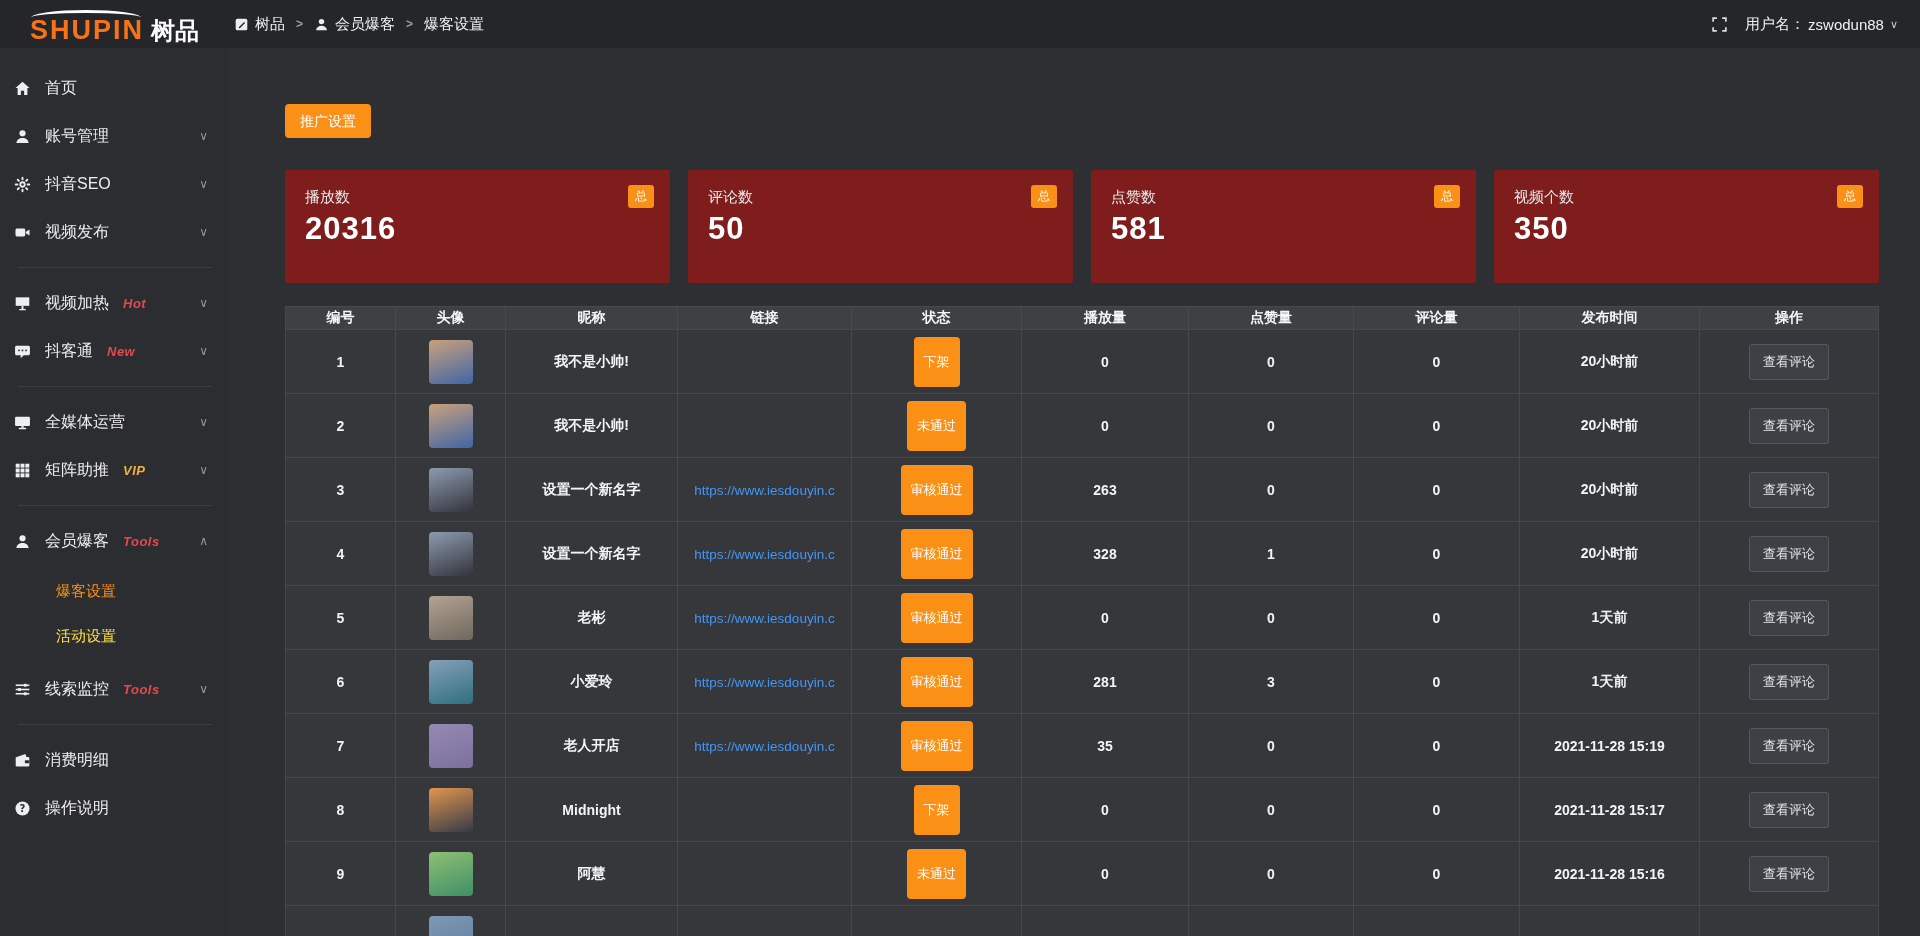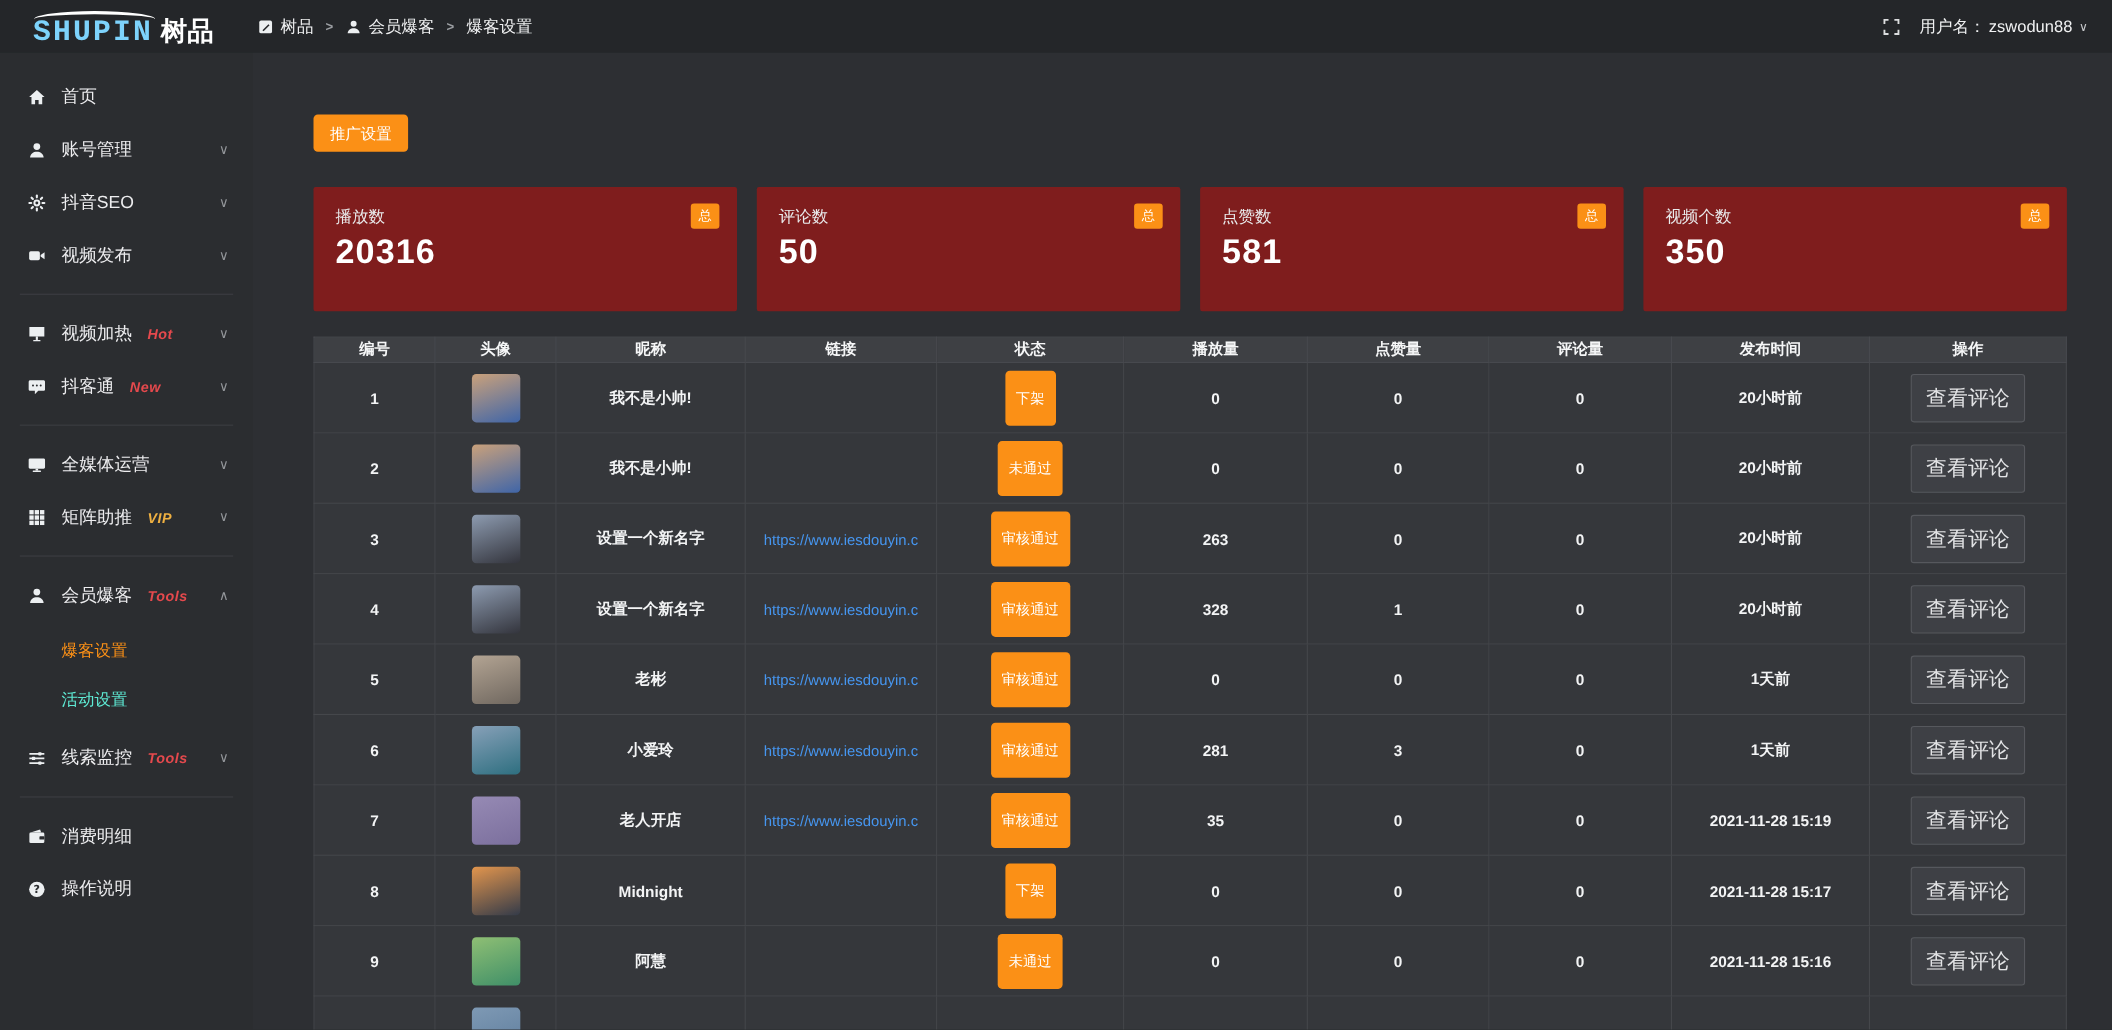--- a/index.html
+++ b/index.html
@@ -4,64 +4,64 @@
 <style>
   * { margin:0; padding:0; box-sizing:border-box; }
   html,body { width:1920px; height:936px; overflow:hidden; }
   body { background:#2d2f33; font-family:"Liberation Sans","DejaVu Sans",sans-serif; }
   .svg-icon { display:inline-block; vertical-align:middle; flex-shrink:0; }
 
   
   .topbar { height:48px; background:#242629; display:flex; align-items:center; }
   .logo { flex:0 0 230px; position:relative; display:flex; align-items:baseline; gap:7px; padding-left:30px; cursor:pointer; }
   .logo-arc { position:absolute; top:5px; left:31px; width:110px; height:15px; border-top:3px solid #fff; border-radius:50%; }
-  .logo-text { font-size:27px; font-weight:800; color:#7dd3fc; letter-spacing:2px; line-height:1; padding-top:12px;font-family:Liberation Mono, monospace; }
+  .logo-text { font-size:27px; font-weight:800; color:#f97316; letter-spacing:2px; line-height:1; padding-top:12px; }
   .logo-suffix { font-size:24px; font-weight:800; color:#fff; line-height:1; }
   .breadcrumb { display:flex; align-items:center; gap:11px; color:#f0f1f2; font-size:15px; padding-left:4px; }
   .bc-item { display:flex; align-items:center; gap:6px; cursor:pointer; }
   .bc-sep { color:#9b9ea2; font-size:12px; font-weight:bold; }
   .topbar-right { margin-left:auto; display:flex; align-items:center; gap:17px; padding-right:22px; color:#f0f1f2; font-size:15px; }
   .fs-btn { display:flex; align-items:center; cursor:pointer; }
   .user-box { display:flex; align-items:center; gap:3px; cursor:pointer; }
   .user-chev { color:#c7c9cb; font-size:11px; margin-left:3px; }
 
   
   .layout { display:flex; height:888px; }
 
   
   .sidebar { flex:0 0 230px; background:#2b2d30; padding-top:16px; overflow:hidden; }
-  .s-item { height:48px; display:flex; align-items:center; gap:14px; padding:0 22px 0 25px; cursor:pointer; color:#ededef; font-size:16px; }
+  .s-item { height:48px; display:flex; align-items:center; gap:14px; padding:0 22px 0 14px; cursor:pointer; color:#ededef; font-size:16px; }
   .s-badge { font-style:italic; font-weight:bold; font-size:13px; letter-spacing:0.5px; }
   .s-badge.red { color:#e5494d; }
   .s-badge.gold { color:#efb041; }
   .s-chev { margin-left:auto; color:#94979b; font-size:12px; }
   .s-divider { height:1px; background:#3c3e42; margin:11px 18px; }
   .s-sub { padding:4px 0 6px; }
-  .s-sub-item { height:45px; display:flex; align-items:center; padding-left:56px; font-size:15px; color:#5eead4; cursor:pointer; }
+  .s-sub-item { height:45px; display:flex; align-items:center; padding-left:56px; font-size:15px; color:#fde047; cursor:pointer; }
   .s-sub-item.active { color:#fb9016; }
 
   
   .content { flex:1; background:#2d2f33; padding:56px 42px 0 55px; }
   .promo-btn { background:#fb9016; color:#fff; border:none; border-radius:4px; font-size:14px; padding:9px 15px; height:34px; cursor:pointer; font-family:inherit; }
 
   .cards { display:flex; gap:18px; margin-top:32px; }
   .card { flex:1; height:113px; background:#7f1d1d; border-radius:2px; position:relative; padding:18px 20px; }
   .card-label { font-size:15px; color:#e9eaeb; }
   .card-value { font-size:31px; font-weight:bold; color:#fff; margin-top:4px; letter-spacing:1px; }
   .card-badge { position:absolute; top:15px; right:16px; background:#fb9016; color:#fff; font-size:12px; padding:3px 7px; border-radius:3px; }
 
   .table-wrap { margin-top:23px; }
   table { width:100%; border-collapse:collapse; table-layout:fixed; }
   th { background:#3e4044; height:23px; font-size:14px; font-weight:bold; color:#f5f6f7; border:1px solid #47494e; }
   td { background:#35373b; height:64px; text-align:center; font-size:14px; color:#e8e9eb; border:1px solid #45474b; padding:0; overflow:hidden; white-space:nowrap; }
   td.num, td.nick { font-weight:600; color:#f3f4f5; }
   .avatar { width:44px; height:44px; border-radius:4px; margin:0 auto; }
   a.link { color:#4696f0; text-decoration:none; font-size:13.5px; cursor:pointer; }
   .status-badge { display:inline-block; background:#fb9016; color:#fff; font-size:13px; padding:16px 10px; border-radius:4px; }
-  .op-btn { background:#3e4045; border:1px solid #56585d; color:#e2e3e5; font-size:19px; padding:8px 13px; border-radius:3px; cursor:pointer; font-family:inherit; }
+  .op-btn { background:#3e4045; border:1px solid #56585d; color:#e2e3e5; font-size:13px; padding:8px 13px; border-radius:3px; cursor:pointer; font-family:inherit; }
 </style>
 </head>
 <body>
 
 <div class="topbar">
   <div class="logo">
     <div class="logo-arc"></div>
     <span class="logo-text">SHUPIN</span>
     <span class="logo-suffix">树品</span>
   </div>

